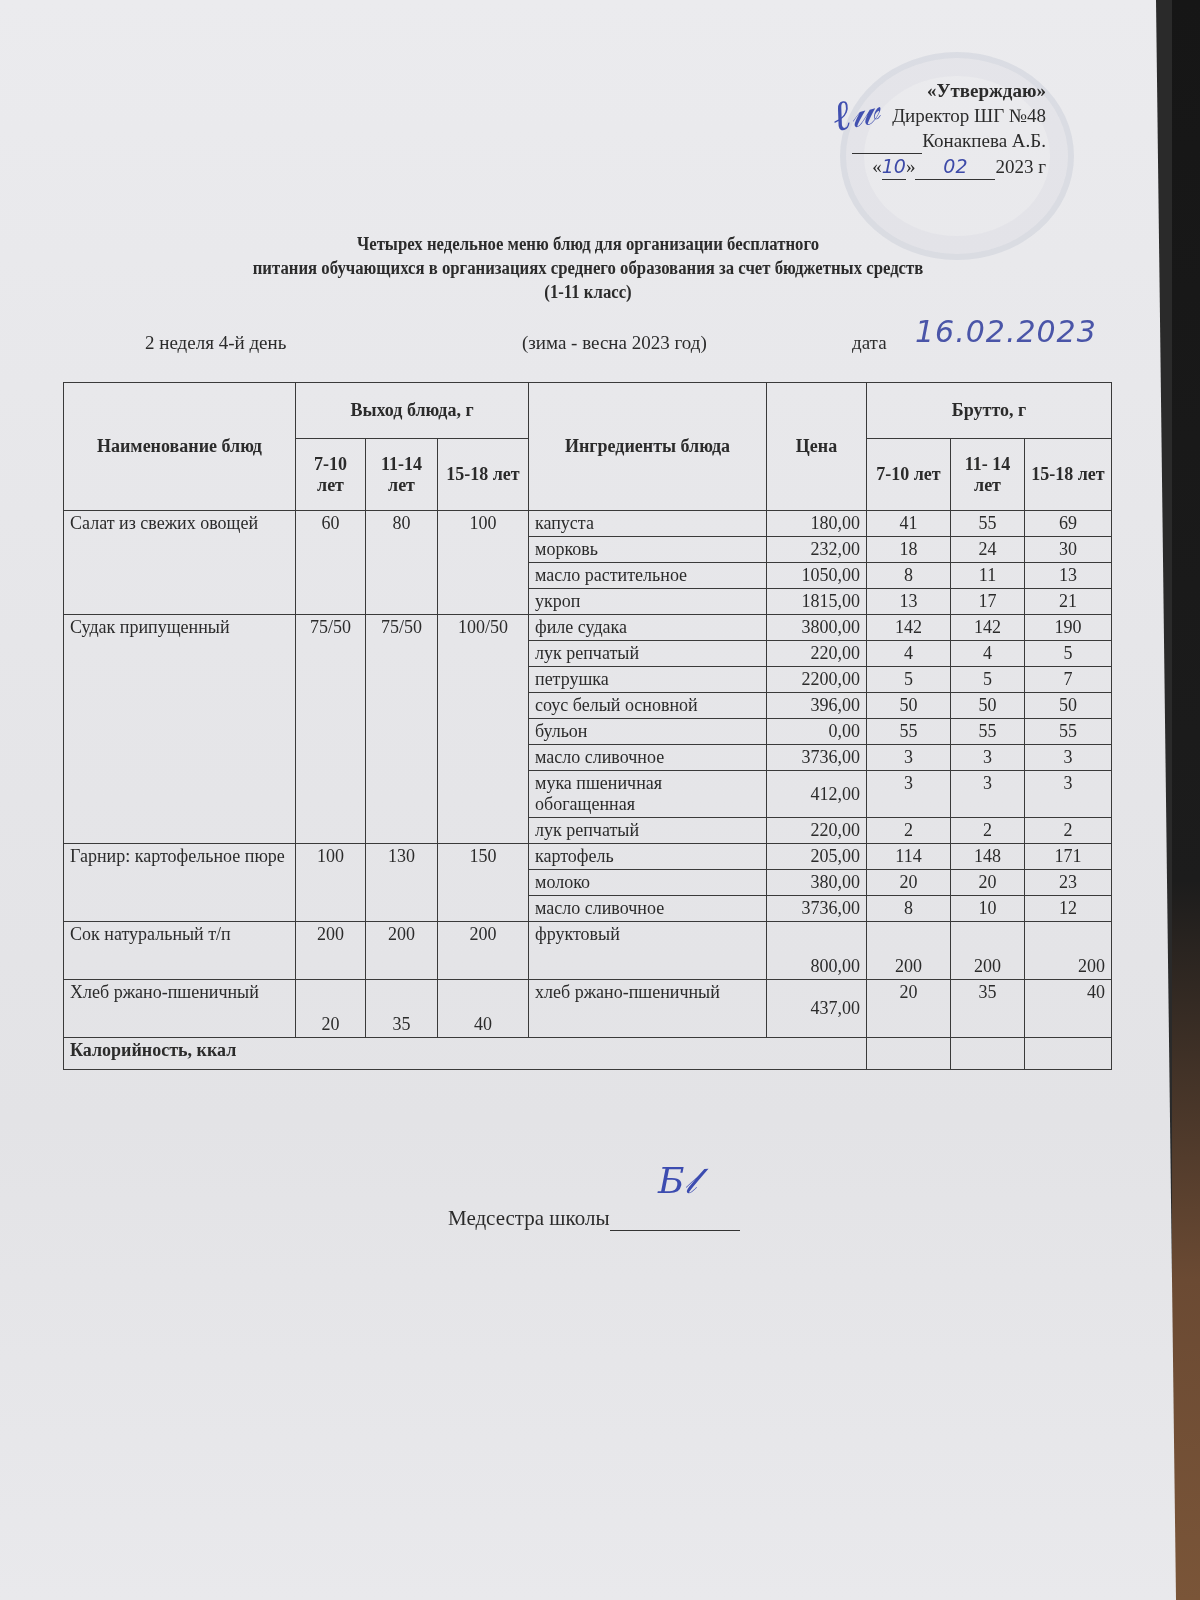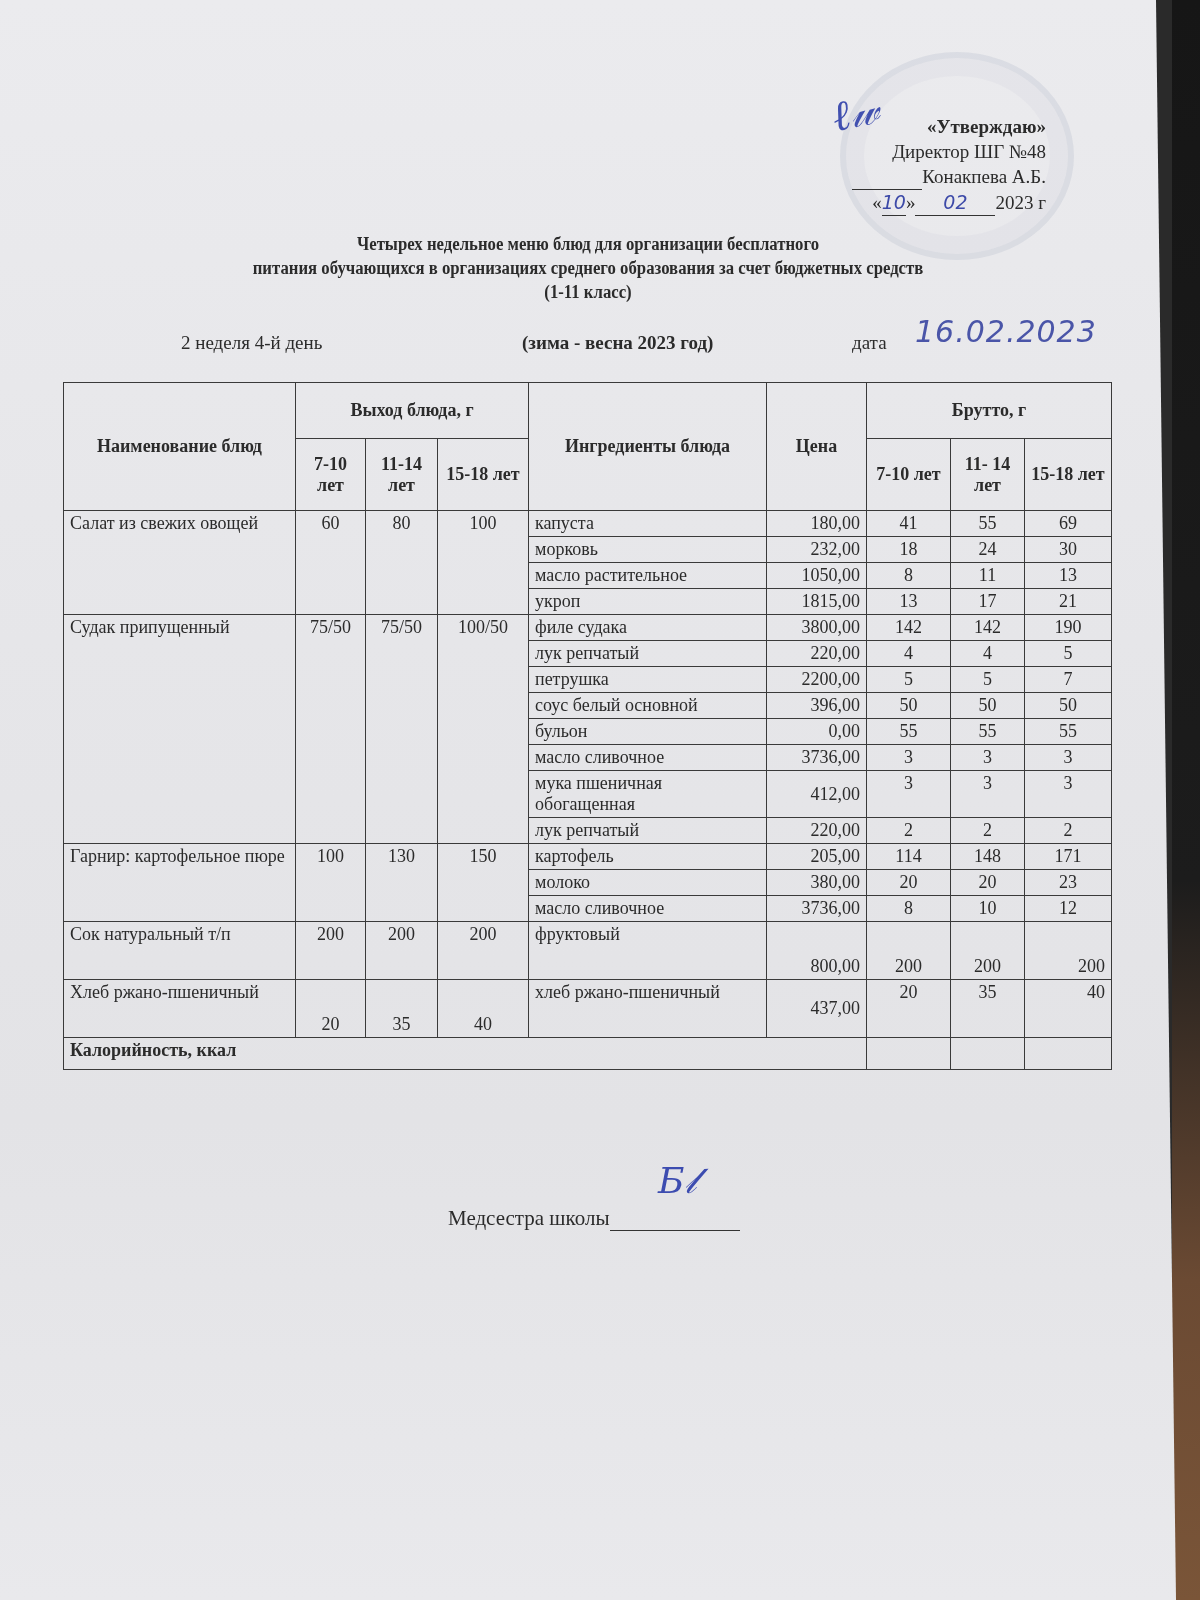--- a/index.html
+++ b/index.html
@@ -1,20 +1,20 @@
 <!DOCTYPE html>
 <html><head>
 <meta charset="utf-8">
 <style>
   html, body { margin:0; padding:0; }
   body { width:1200px; height:1600px; background:#2a2a2a; position:relative; overflow:hidden; font-family:"Liberation Serif", serif; color:#2b2b2b; }
   .bg-right { position:absolute; left:1172px; top:0; width:28px; height:1600px; background:linear-gradient(#161616 0,#1c1c1c 55%,#6b4a33 80%,#7a5538 100%); }
   .paper { position:absolute; left:0; top:0; width:1176px; height:1600px; background:linear-gradient(180deg,#ebebee 0%,#e6e6e9 40%,#e3e3e6 70%,#e9e9ec 100%); clip-path:polygon(0 0,1156px 0,1176px 1600px,0 1600px); }
   .stamp { position:absolute; left:840px; top:52px; width:222px; height:196px; border-radius:50%; border:6px solid rgba(150,160,185,0.18); box-shadow: inset 0 0 0 18px rgba(160,170,195,0.08); }
-  .approve { position:absolute; right:130px; top:78px; text-align:right; font-size:19px; line-height:25px;margin-top:36px; }
+  .approve { position:absolute; right:130px; top:78px; text-align:right; font-size:19px; line-height:25px; }
   .approve .bold { font-weight:bold; }
   .approve .uline { display:inline-block; border-bottom:1.5px solid #333; }
   .hw { font-family:"DejaVu Sans", sans-serif; font-style:italic; color:#3d4aa8; }
   .sig1 { position:absolute; left:832px; top:88px; font-family:"DejaVu Serif", serif; font-style:italic; font-size:42px; color:#4150b0; transform:rotate(-12deg); }
   .title { position:absolute; left:0; top:232px; width:1176px; text-align:center; font-weight:bold; font-size:18px; line-height:24px; transform:scaleX(0.93); }
   .meta { position:absolute; top:332px; font-size:19px; }
   .date-hw { position:absolute; left:915px; top:314px; font-family:"DejaVu Sans", sans-serif; font-style:italic; font-size:30px; color:#4a55a8; letter-spacing:1px; }
   table.menu { position:absolute; left:63px; top:382px; width:1048px; border-collapse:collapse; font-size:18px; table-layout:fixed; }
   table.menu td, table.menu th { border:1.4px solid #3a3a3a; padding:2px 6px; vertical-align:top; line-height:21px; }
   table.menu th { font-weight:bold; text-align:center; vertical-align:middle; font-size:18px; }
@@ -42,22 +42,22 @@
       <span>«</span><span class="uline hw">10</span><span>»</span><span class="uline hw" style="width:80px;text-align:center;">02</span><span>2023 г</span>
     </div>
   </div>
 
   <div class="title">
     <div>Четырех недельное меню блюд для организации бесплатного</div>
     <div>питания обучающихся в организациях среднего образования за счет бюджетных средств</div>
     <div>(1-11 класс)</div>
   </div>
 
-  <div class="meta" style="left:145px;margin-left:36px;">2 неделя 4-й день</div>
-  <div class="meta" style="left:522px;font-weight:bold;">(зима - весна 2023 год)</div>
+  <div class="meta" style="left:145px;">2 неделя 4-й день</div>
+  <div class="meta" style="left:522px;">(зима - весна 2023 год)</div>
   <div class="meta" style="left:852px;">дата</div>
   <div class="date-hw">16.02.2023</div>
 
   <table class="menu">
     <colgroup>
       <col style="width:232px">
         <col style="width:70px">
         <col style="width:72px">
         <col style="width:91px">
       <col style="width:238px">

